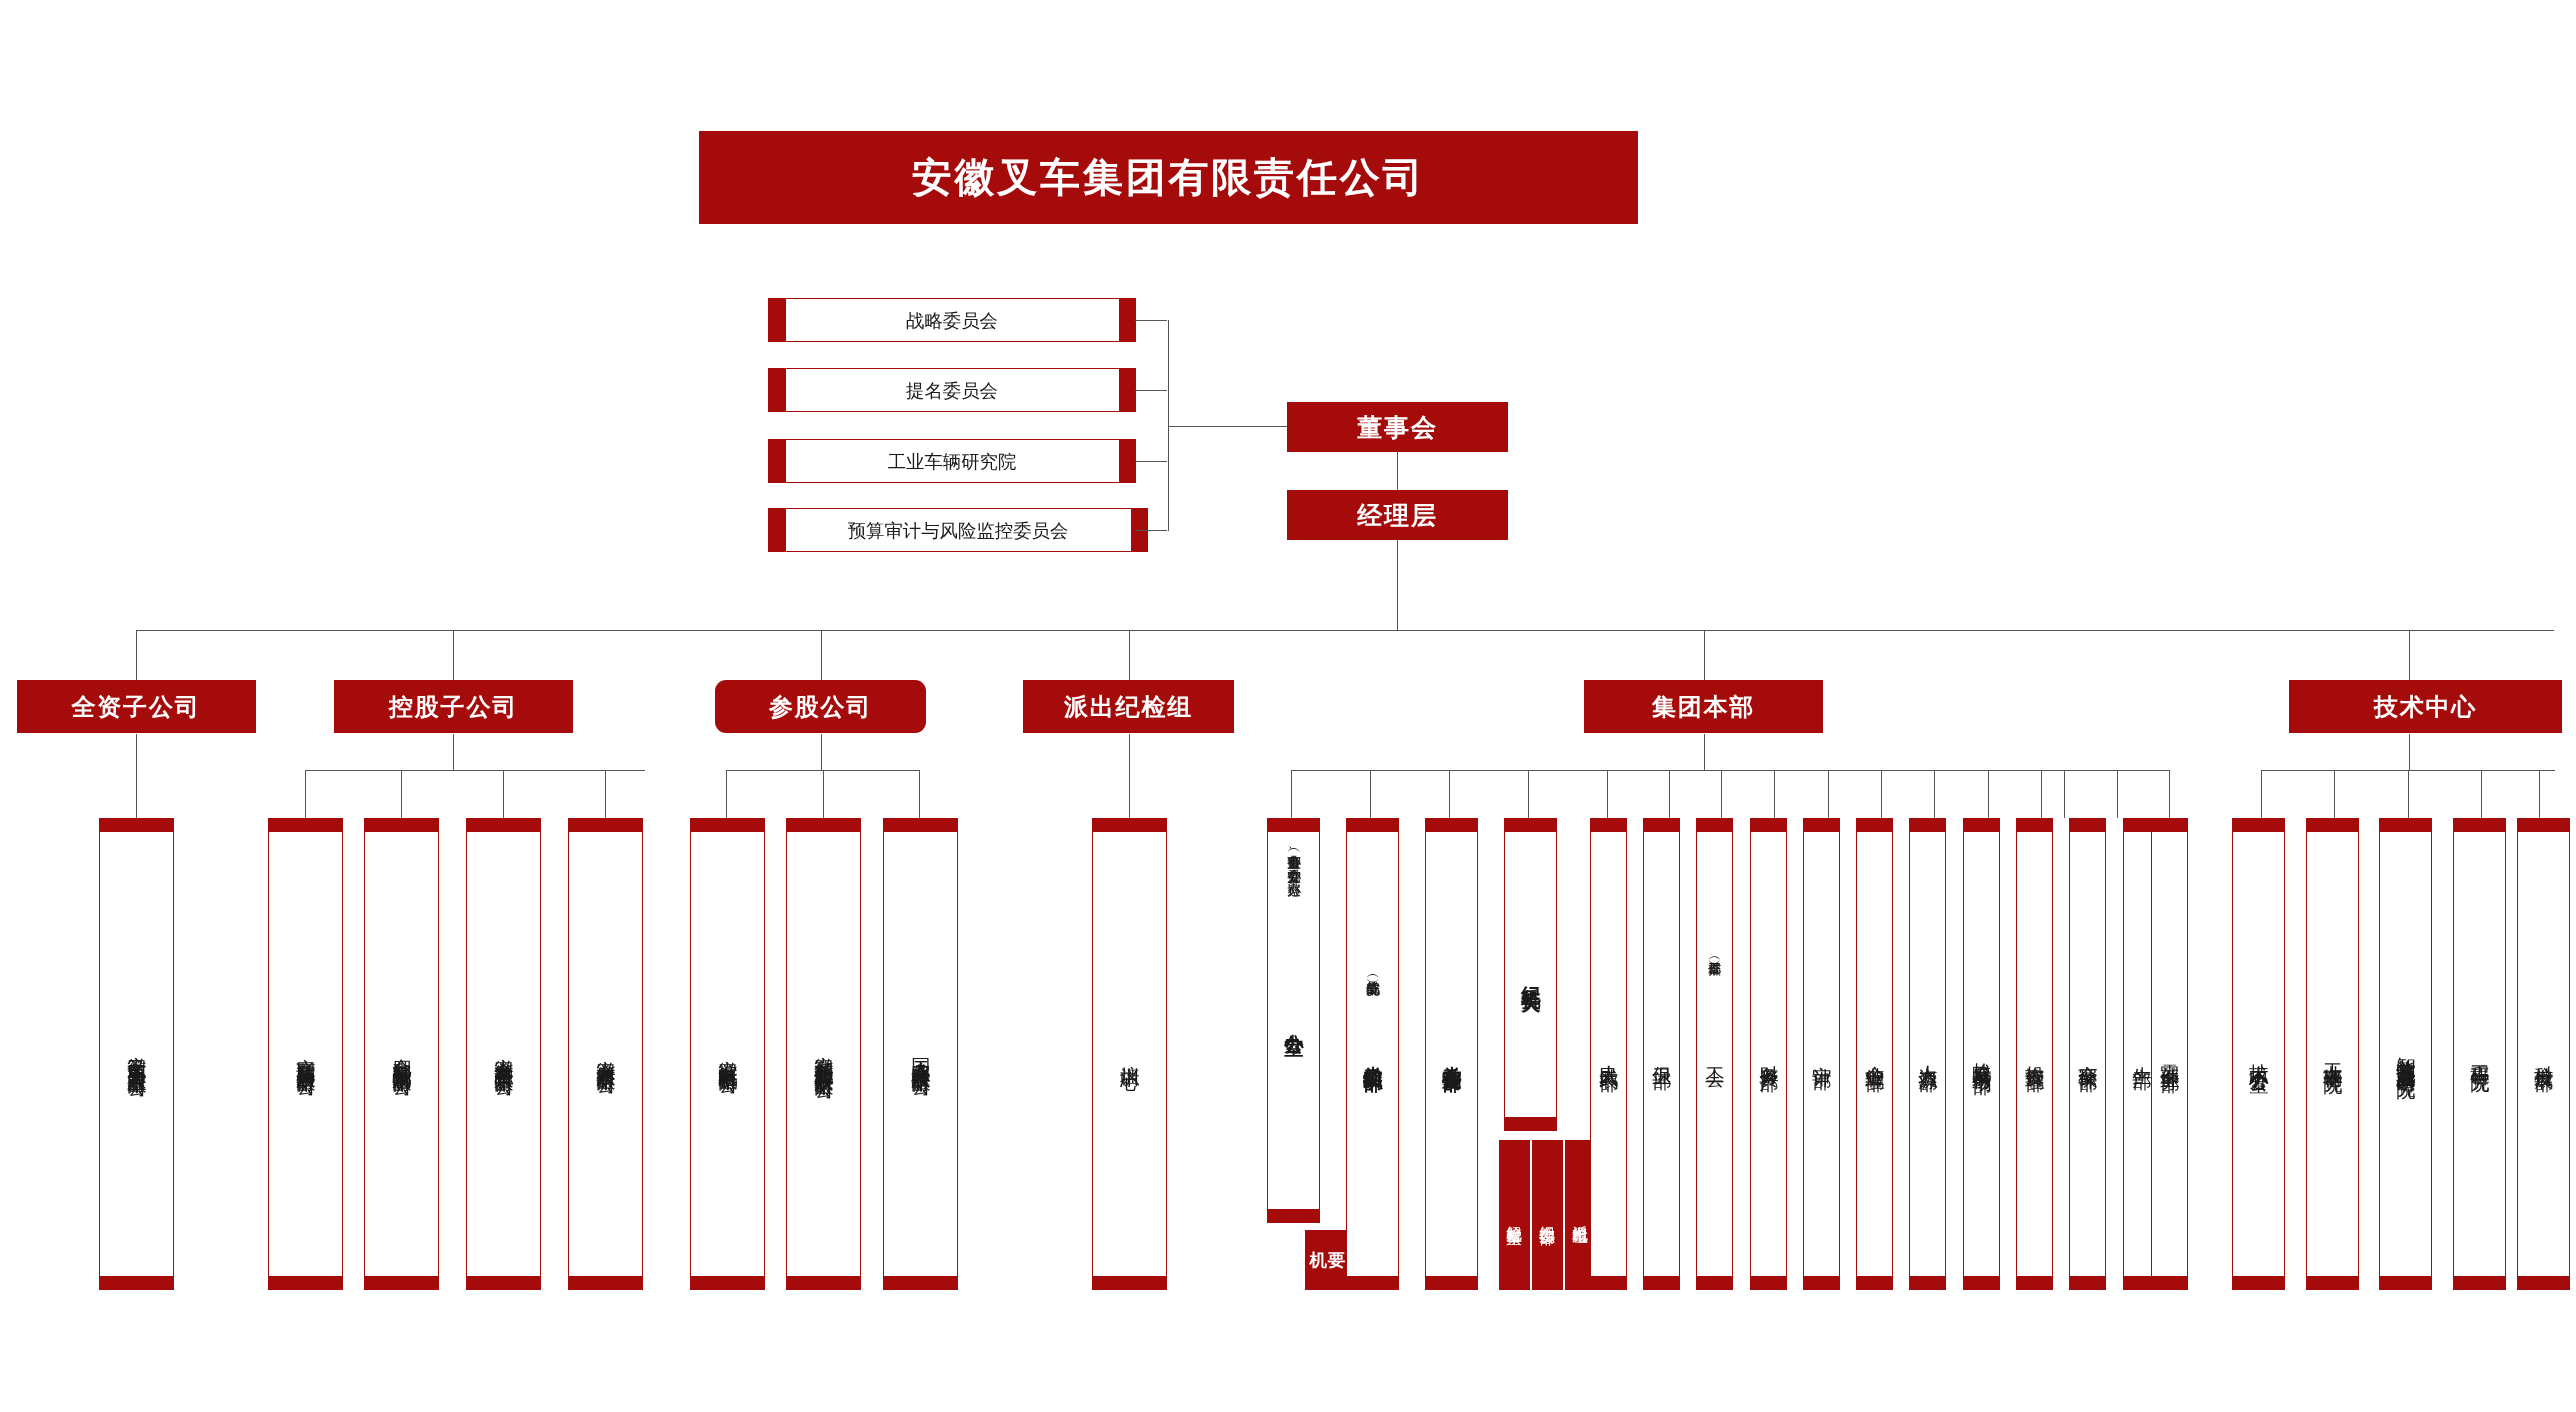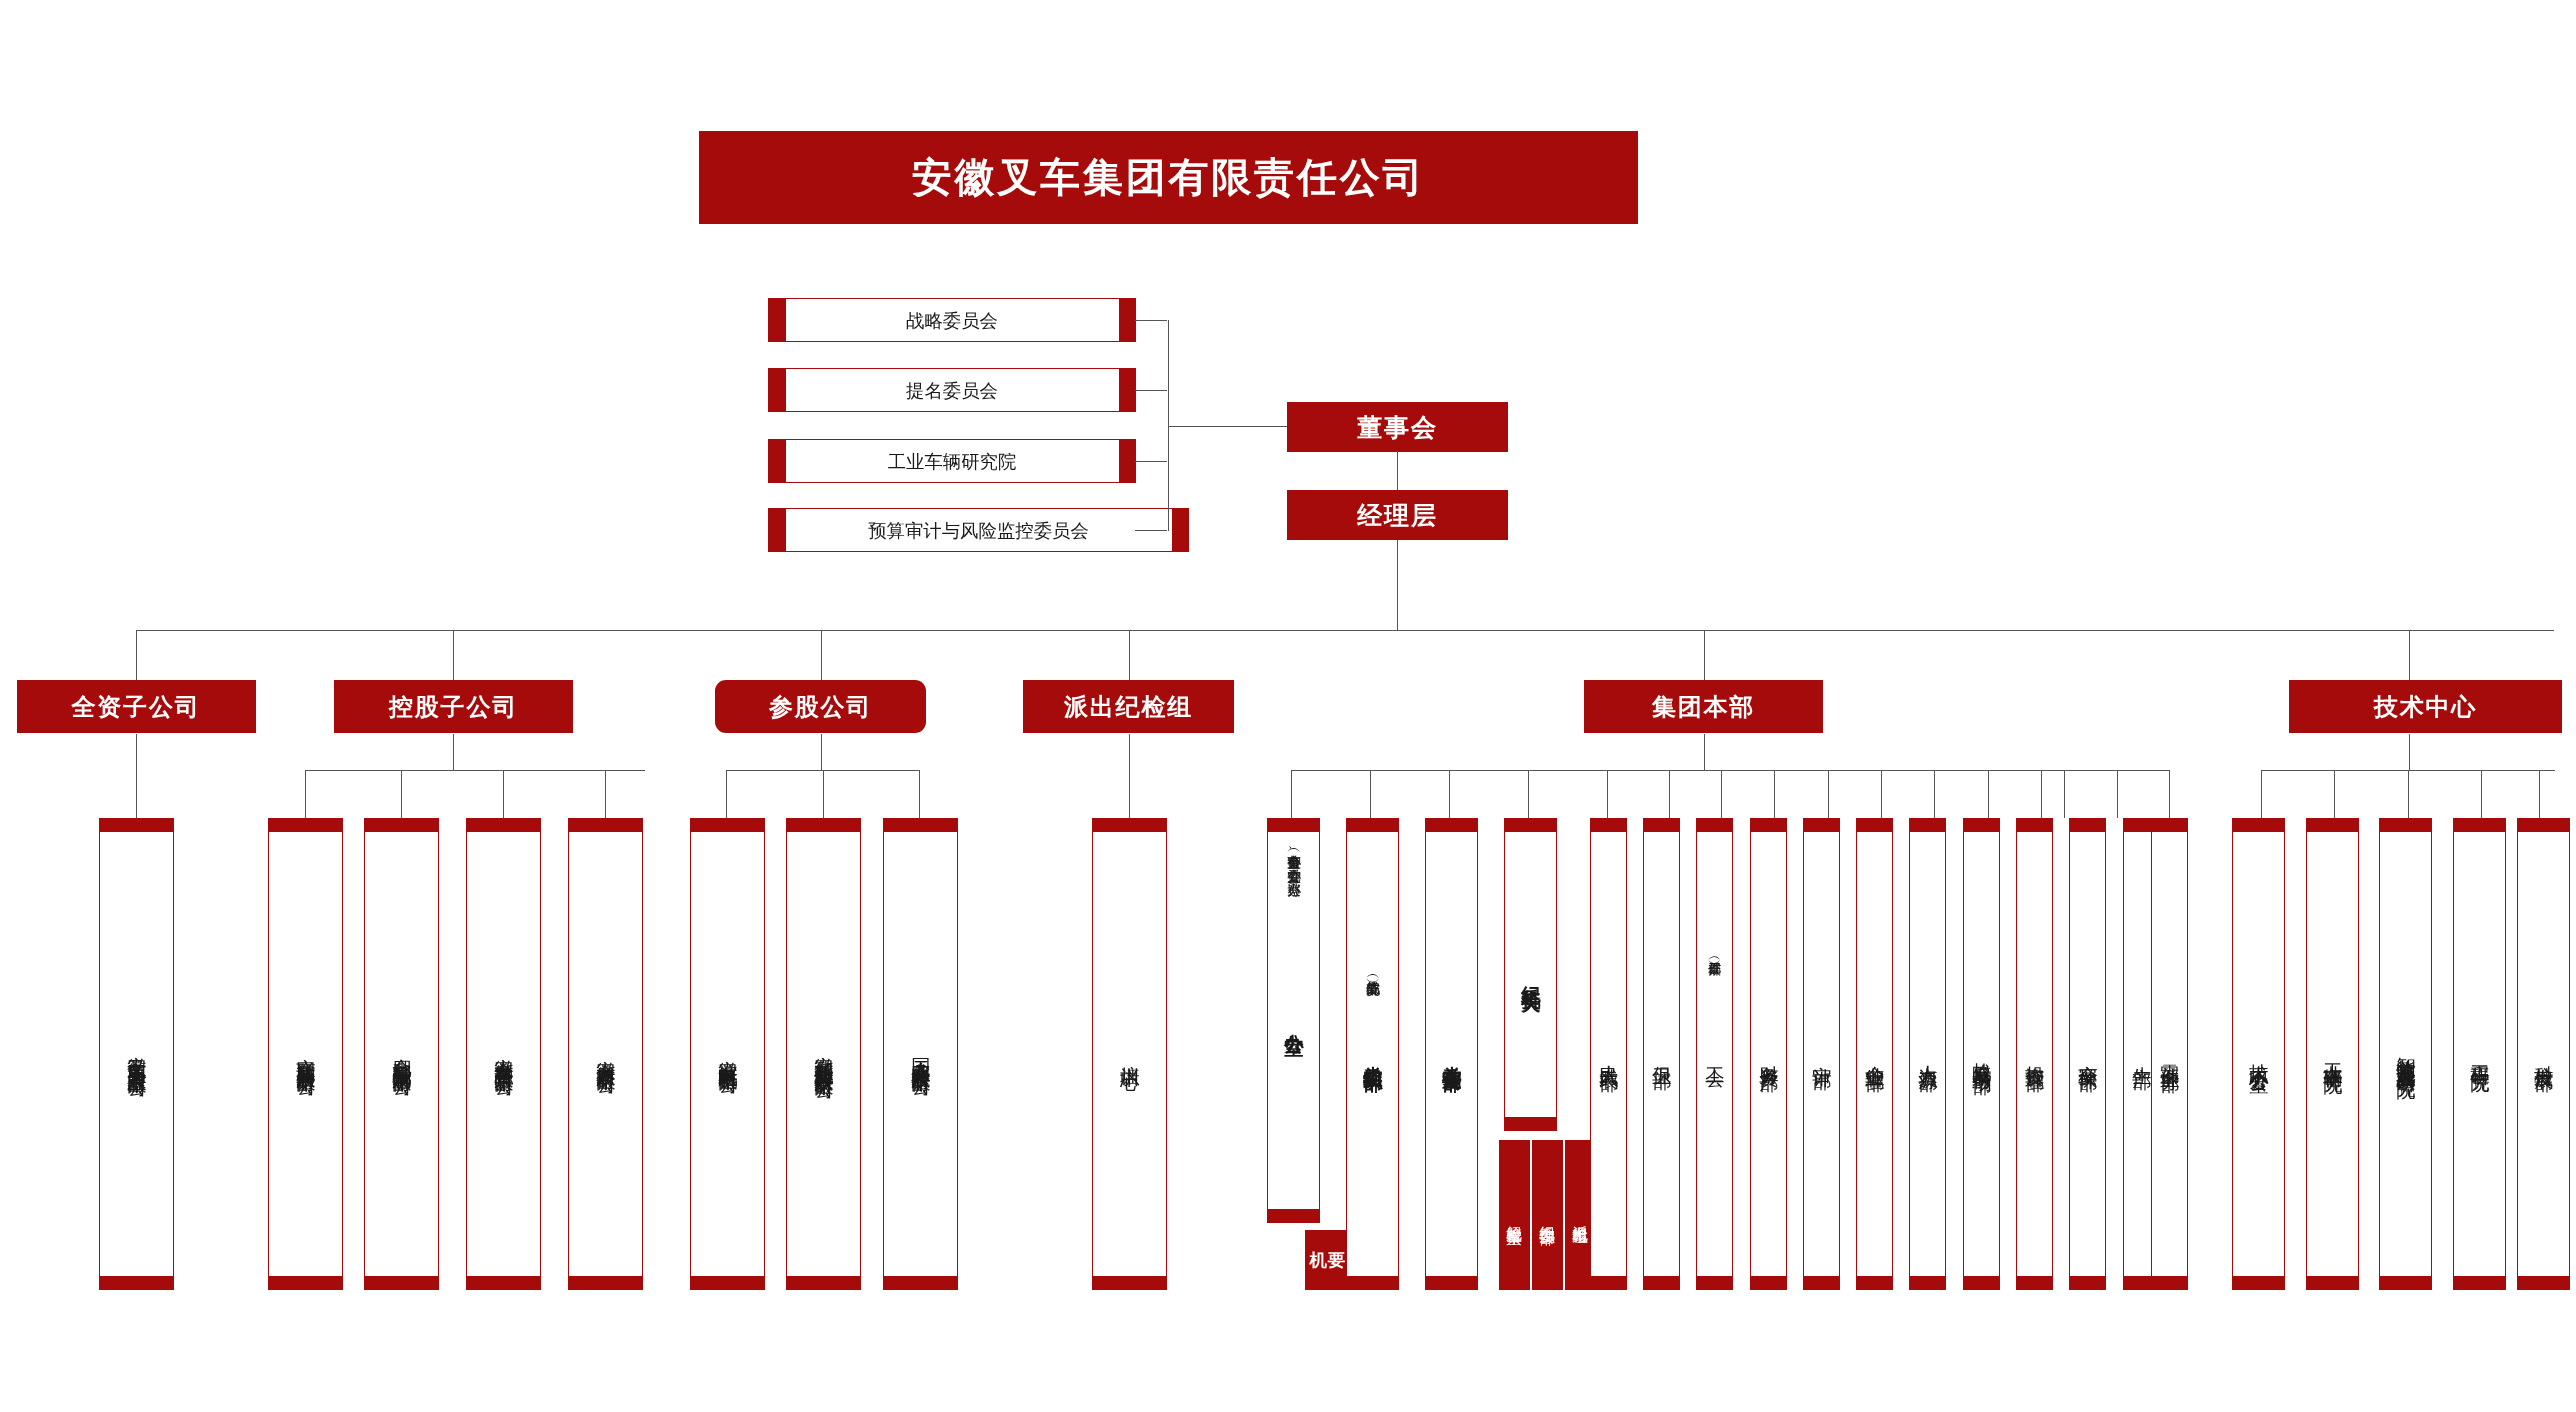--- a/index.html
+++ b/index.html
@@ -79,21 +79,21 @@
   .lnv{width:0.9px;}
 </style>
 </head>
 <body>
 
 <div class="abs" id="company-title">安徽叉车集团有限责任公司</div>
 
 <div class="committee abs" style="left:768px;top:298px;width:368px;">战略委员会</div>
 <div class="committee abs" style="left:768px;top:368px;width:368px;">提名委员会</div>
 <div class="committee abs" style="left:768px;top:439px;width:368px;">工业车辆研究院</div>
-<div class="committee abs" style="left:768px;top:508px;width:421px;">预算审计与风险监控委员会</div>
+<div class="committee abs" style="left:768px;top:508px;width:380px;">预算审计与风险监控委员会</div>
 
 <div class="ln lnh abs" style="left:1135px;top:320px;width:32px;"></div>
 <div class="ln lnh abs" style="left:1135px;top:390px;width:32px;"></div>
 <div class="ln lnh abs" style="left:1135px;top:461px;width:32px;"></div>
 <div class="ln lnh abs" style="left:1135px;top:530px;width:32px;"></div>
 <div class="ln lnv abs" style="left:1168px;top:320px;height:211px;"></div>
 <div class="ln lnh abs" style="left:1168px;top:426px;width:124px;"></div>
 
 <div class="redbox abs" style="left:1287px;top:402px;width:221px;height:50px;">董事会</div>
 <div class="redbox abs" style="left:1287px;top:490px;width:221px;height:50px;">经理层</div>

